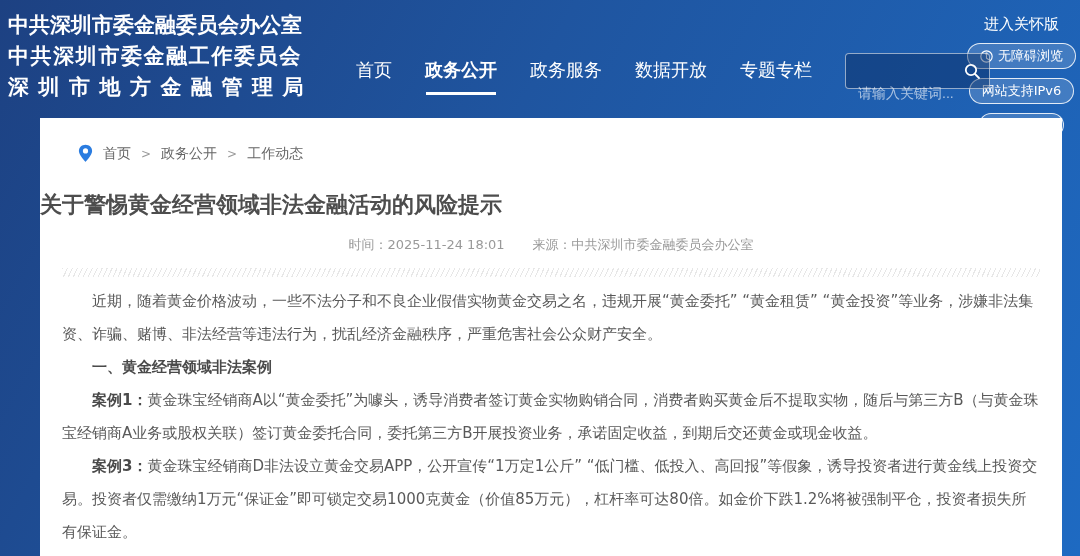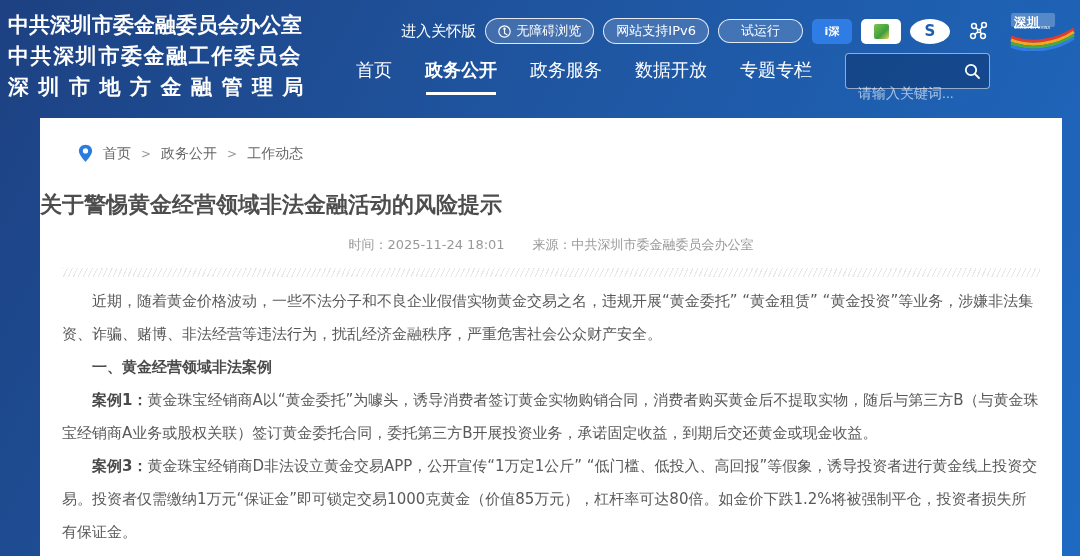--- a/index.html
+++ b/index.html
@@ -10,21 +10,21 @@
     position:relative; width:1080px; height:556px; overflow:hidden;
     background:linear-gradient(118deg,#1d4182 0%,#1f55a0 42%,#1e6ac2 100%);
   }
 
   
   .logo{ position:absolute; left:8px; top:10px; color:#fff; font-weight:bold; }
   .logo-line{ font-size:21px; line-height:31px; white-space:nowrap; }
   .logo-line.l2{ letter-spacing:1.6px; }
   .logo-line.l3{ letter-spacing:9.5px; }
 
-  .topbar{ position:absolute; top:15px; right:4px; display:flex; align-items:center; gap:9px; height:32px; }
+  .topbar{ position:absolute; top:15px; right:4px; display:flex; align-items:center; gap:9px; height:32px;flex-direction:column; }
   .care-link{ color:#fff; font-size:15px; cursor:pointer; white-space:nowrap; }
   .badge{ display:flex; align-items:center; gap:5px; background:rgba(255,255,255,0.16);
     border:1px solid rgba(255,255,255,0.85); border-radius:14px; padding:3px 12px;
     color:#fff; font-size:13px; white-space:nowrap; cursor:pointer; }
   .badge.trial{ padding:2px 22px; }
   .app-icon{ width:40px; height:25px; border-radius:5px; display:flex; align-items:center;
     justify-content:center; cursor:pointer; flex:none; }
   .icon-ishenzhen{ background:#2f7de4; color:#fff; font-size:11px; font-weight:bold; }
   .icon-green{ background:#fff; }
   .icon-green .inner{ width:15px; height:15px; background:linear-gradient(135deg,#7ec44b,#3f9e3f 60%,#e8d25a); border-radius:2px; }

